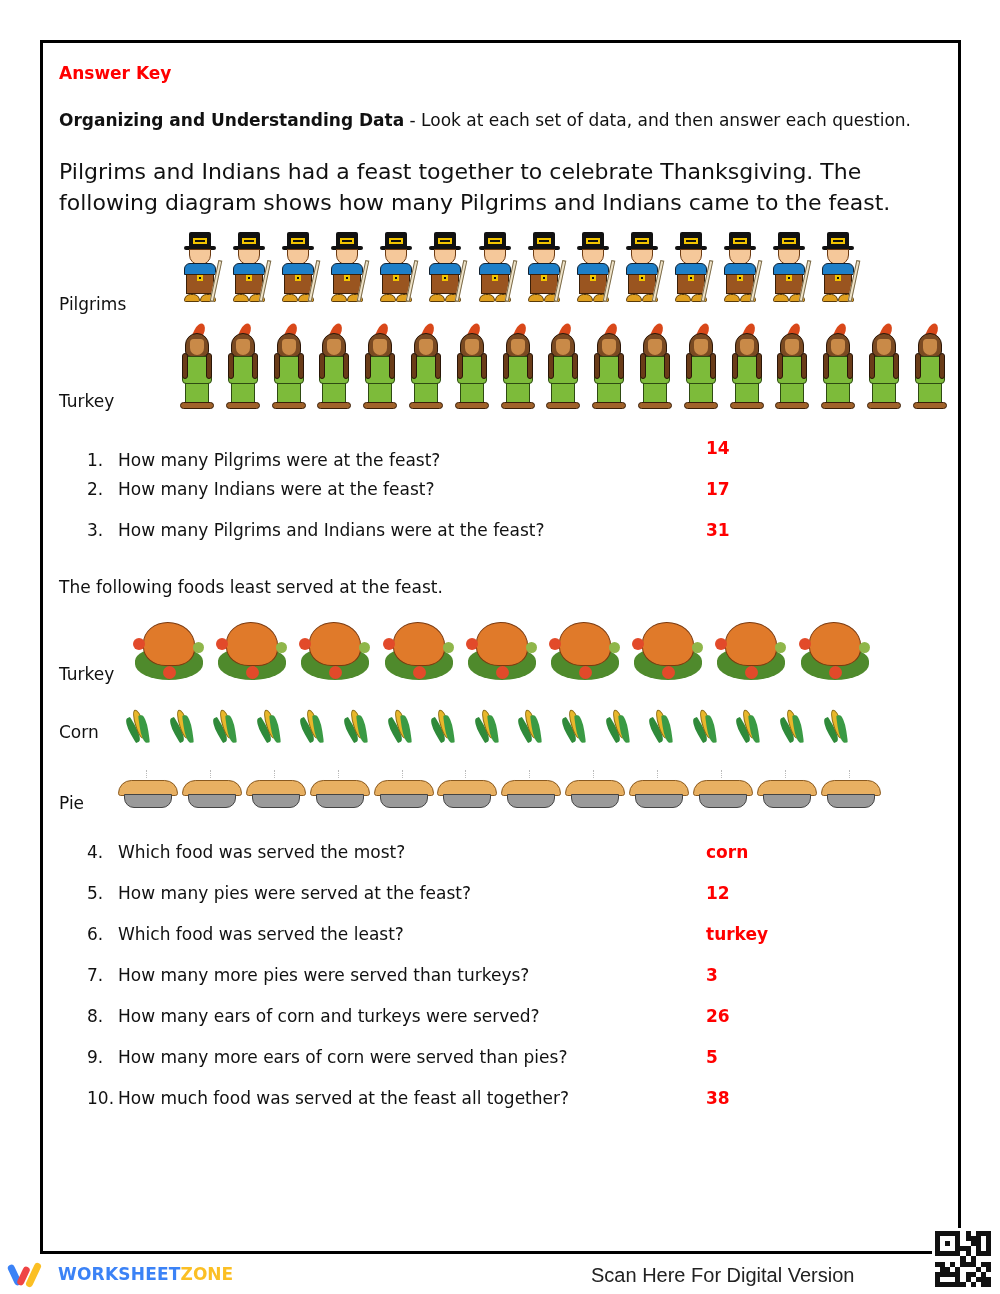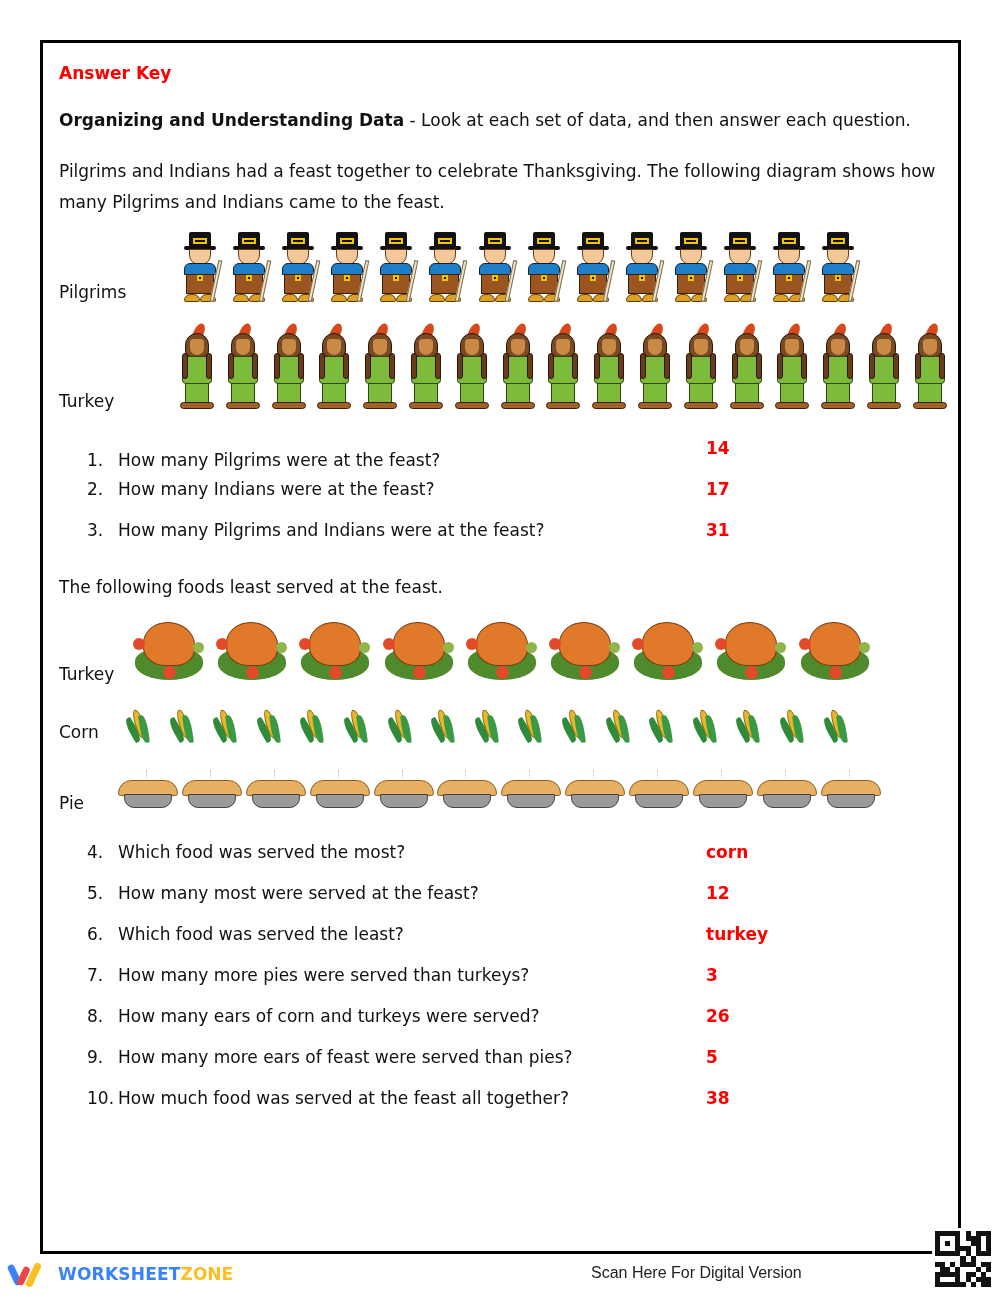--- a/index.html
+++ b/index.html
@@ -7,21 +7,21 @@
   body { position: relative; font-family: "DejaVu Sans", sans-serif; color: #111; }
 
   .frame {
     position: absolute; left: 40px; top: 40px; width: 921px; height: 1214px;
     border: 3px solid #000;
   }
   .abs { position: absolute; }
   .title { left: 59px; top: 63px; font-size: 17px; font-weight: bold; color: #ff0000; }
   .intro { left: 59px; top: 110px; font-size: 17px; white-space: nowrap; }
   .intro b { font-weight: bold; }
-  .para { left: 59px; top: 156px; width: 880px; font-size: 17px; line-height: 31px; }
+  .para { left: 59px; top: 156px; width: 880px; font-size: 22px; line-height: 31px; }
   .para2 { left: 59px; top: 577px; font-size: 17px; }
 
   .rowlabel { font-size: 17px; }
 
   .iconrow { position: absolute; display: flex; }
 
   
   .pilgrim { width: 44px; height: 72px; position: relative; margin-right: 5.1px; }
   .pilgrim .hat { position: absolute; left: 11px; top: 0; width: 22px; height: 16px; background: #111; border-radius: 2px 2px 0 0; }
   .pilgrim .band { position: absolute; left: 15px; top: 6px; width: 14px; height: 6px; border: 2px solid #f2c400; }
@@ -68,38 +68,38 @@
   .ans { position: absolute; left: 706px; font-size: 17px; font-weight: bold; color: #ff0000; }
 
   
   .logo { position: absolute; left: 8px; top: 1260px; display: flex; align-items: center; }
   .logo-mark { position: relative; width: 36px; height: 28px; }
   .logo-mark .l1 { position: absolute; left: 3px; top: 4px; width: 7px; height: 22px; background: #3b82f6; border-radius: 4px; transform: rotate(-25deg); }
   .logo-mark .l2 { position: absolute; left: 12px; top: 6px; width: 7px; height: 20px; background: #ef4444; border-radius: 4px; transform: rotate(25deg); }
   .logo-mark .l3 { position: absolute; left: 22px; top: 2px; width: 7px; height: 26px; background: #fbbf24; border-radius: 4px; transform: rotate(25deg); }
   .logo-text1 { font-size: 17px; font-weight: bold; color: #3b82f6; margin-left: 14px; letter-spacing: 0.2px; }
   .logo-text2 { font-size: 17px; font-weight: bold; color: #fbbf24; }
-  .scan { position: absolute; left: 591px; top: 1264px; font-size: 16px; color: #222; font-family: "Liberation Sans", sans-serif; }
+  .scan { position: absolute; left: 591px; top: 1264px; font-size: 20px; color: #222; font-family: "Liberation Sans", sans-serif; }
   .qr { position: absolute; left: 932px; top: 1228px; width: 62px; height: 62px; background: #fff; padding: 3px;
         display: grid; grid-template-columns: repeat(11, 1fr); grid-template-rows: repeat(11, 1fr); }
   .qr span { display: block; }
   .qr .b { background: #111; }
 </style>
 </head>
 <body>
 
 <div class="frame"></div>
 
 <div class="abs title">Answer Key</div>
 
 <div class="abs intro"><b>Organizing and Understanding Data</b><span> - Look at each set of data, and then answer each question.</span></div>
 
 <div class="abs para">Pilgrims and Indians had a feast together to celebrate Thanksgiving. The following diagram shows how many Pilgrims and Indians came to the feast.</div>
 
-<div class="abs rowlabel" style="left:59px; top:282px;">Pilgrims</div>
+<div class="abs rowlabel" style="left:59px; top:294px;">Pilgrims</div>
 <div class="iconrow" id="row-pilgrims" style="left:178px; top:232px;">
     <div class="pilgrim">
       <div class="hat"></div>
       <div class="band"></div>
       <div class="brim"></div>
       <div class="face"></div>
       <div class="shirt"></div>
       <div class="pants"></div>
       <div class="buckle"></div>
       <div class="shoe" style="left:6px"></div>
@@ -665,29 +665,29 @@
     <div class="pie">
       <div class="steam"></div>
       <div class="crust"></div>
       <div class="tin"></div>
     </div>
   </div>
 
 <div id="q-block-2">
     <div class="q" style="top: 842px;"><span class="num">4.</span><span>Which food was served the most?</span></div>
     <div class="ans" style="top: 842px;">corn</div>
-    <div class="q" style="top: 883px;"><span class="num">5.</span><span>How many most were served at the feast?</span></div>
+    <div class="q" style="top: 883px;"><span class="num">5.</span><span>How many pies were served at the feast?</span></div>
     <div class="ans" style="top: 883px;">12</div>
     <div class="q" style="top: 924px;"><span class="num">6.</span><span>Which food was served the least?</span></div>
     <div class="ans" style="top: 924px;">turkey</div>
     <div class="q" style="top: 965px;"><span class="num">7.</span><span>How many more pies were served than turkeys?</span></div>
     <div class="ans" style="top: 965px;">3</div>
     <div class="q" style="top: 1006px;"><span class="num">8.</span><span>How many ears of corn and turkeys were served?</span></div>
     <div class="ans" style="top: 1006px;">26</div>
-    <div class="q" style="top: 1047px;"><span class="num">9.</span><span>How many more ears of feast were served than pies?</span></div>
+    <div class="q" style="top: 1047px;"><span class="num">9.</span><span>How many more ears of corn were served than pies?</span></div>
     <div class="ans" style="top: 1047px;">5</div>
     <div class="q" style="top: 1088px;"><span class="num">10.</span><span>How much food was served at the feast all together?</span></div>
     <div class="ans" style="top: 1088px;">38</div>
   </div>
 
 <div class="logo">
   <div class="logo-mark">
     <div class="l1"></div>
       <div class="l2"></div>
       <div class="l3"></div>

